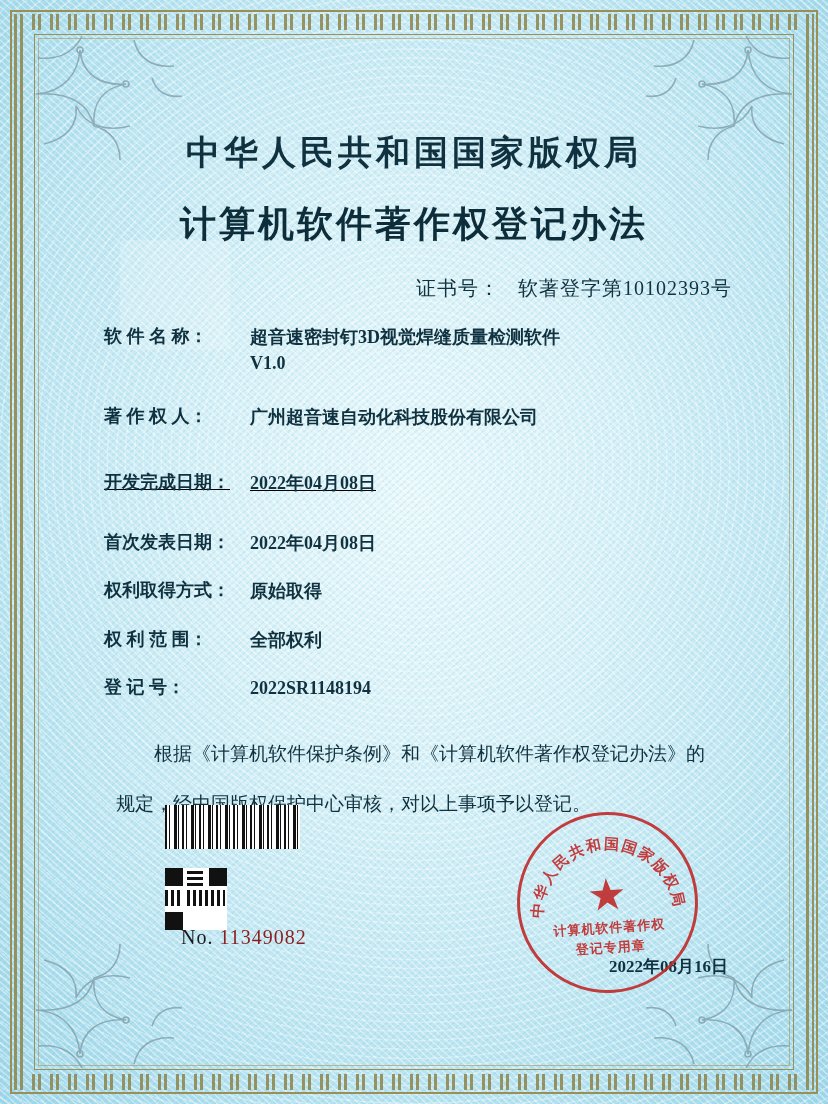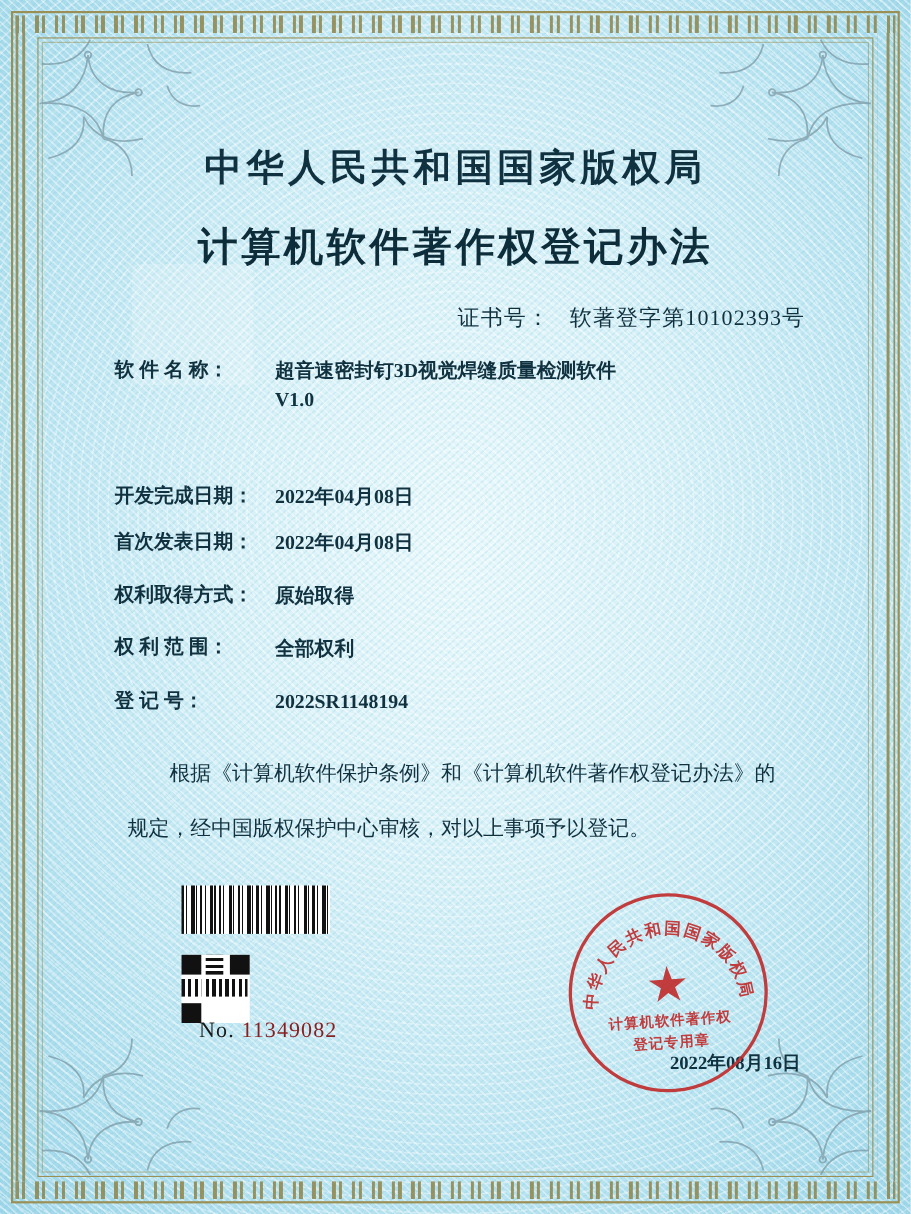--- a/index.html
+++ b/index.html
@@ -251,22 +251,26 @@
       <span class="lab">证书号：</span><span>软著登字第10102393号</span>
     </div>
 
     <div class="fields">
       <div class="row" style="margin-top:10px;">
         <div class="label">软 件 名 称：</div>
         <div class="value" style="white-space:pre-line;">超音速密封钉3D视觉焊缝质量检测软件
 V1.0</div>
       </div>
       <div class="gap-mid"></div>
+      <div class="row">
+        <div class="label">著 作 权 人：</div>
+        <div class="value">广州超音速自动化科技股份有限公司</div>
+      </div>
       <div class="gap-big"></div>
-      <div class="row" style="margin-bottom:16px;">
+      <div class="row" style="margin-bottom:34px;text-decoration:underline;">
         <div class="label">开发完成日期：</div>
         <div class="value">2022年04月08日</div>
       </div>
       <div class="row" style="margin-bottom:22px;">
         <div class="label">首次发表日期：</div>
         <div class="value">2022年04月08日</div>
       </div>
       <div class="row" style="margin-bottom:22px;">
         <div class="label">权利取得方式：</div>
         <div class="value">原始取得</div>

